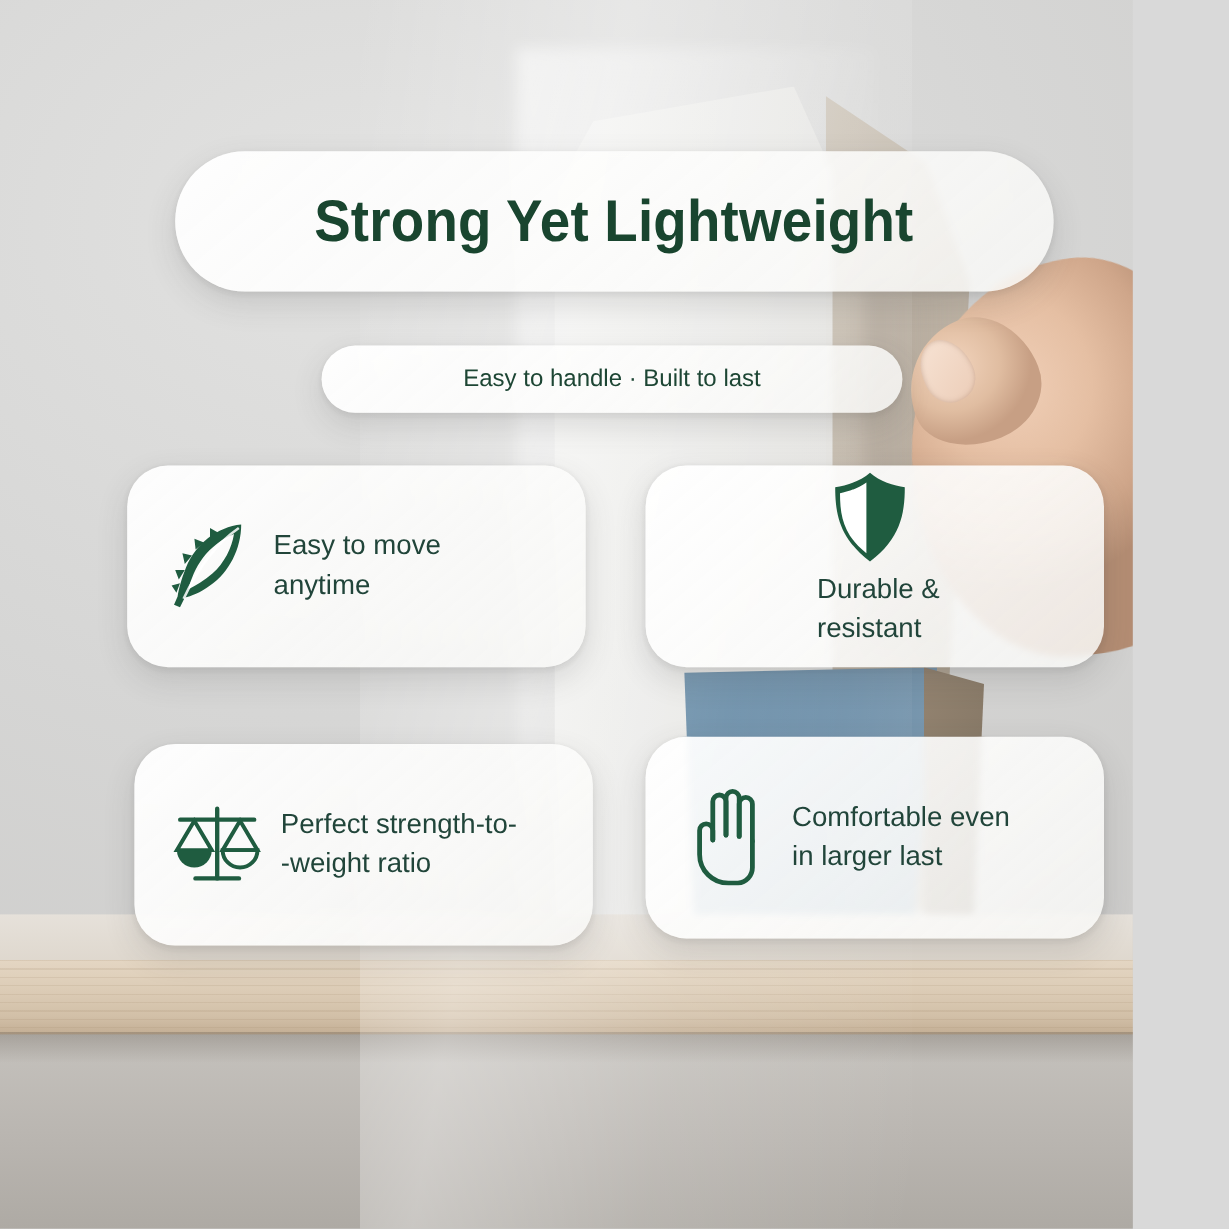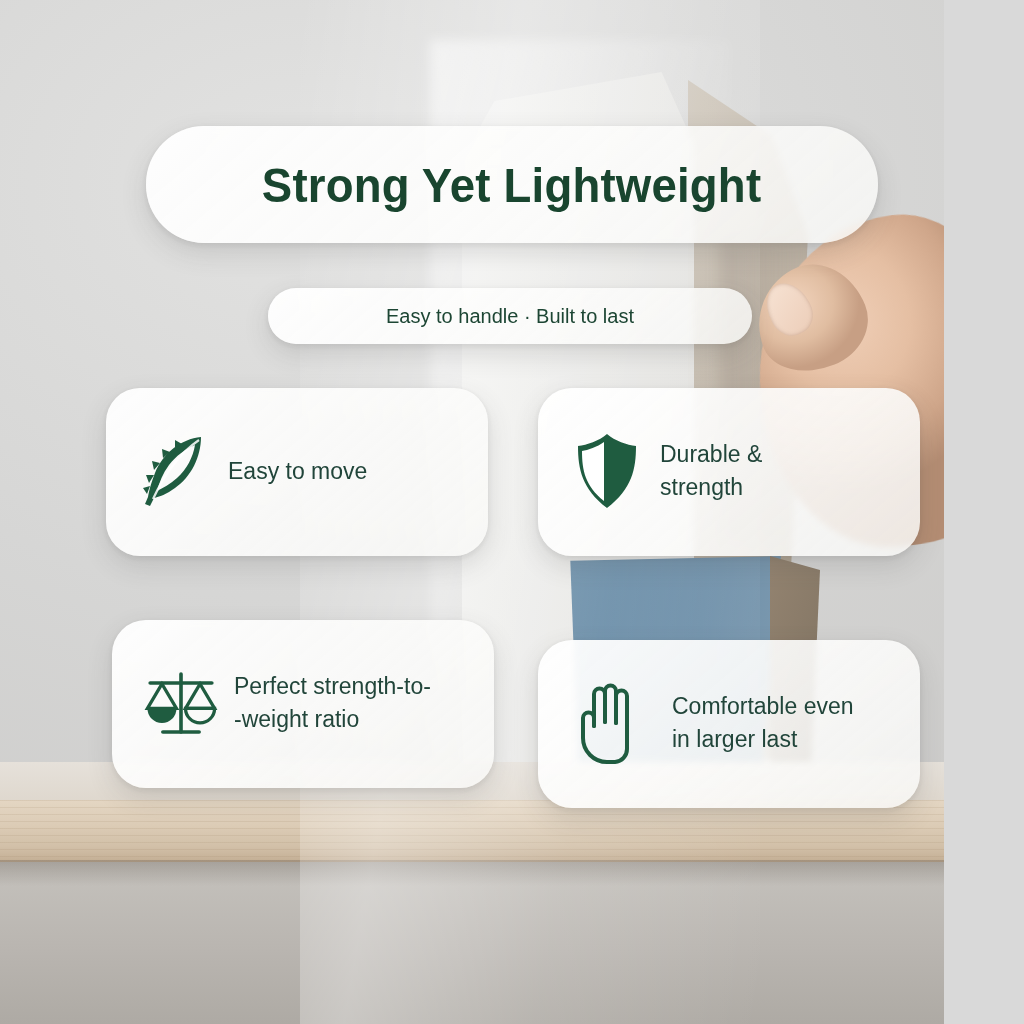--- a/index.html
+++ b/index.html
@@ -130,23 +130,23 @@
     left:268px;top:288px;width:484px;height:56px;border-radius:28px;
     display:flex;align-items:center;justify-content:center;
   }
   .sub-text{font-size:20px;color:#1d4634;font-weight:400;white-space:nowrap;}
 
   .card{
     width:382px;height:168px;border-radius:34px;
     display:flex;align-items:center;padding:0 24px 2px 30px;box-sizing:border-box;
   }
   .c1{left:106px;top:388px;}
-  .c2{left:538px;top:388px;}
+  .c2{left:538px;top:388px;flex-direction:column;}
   .c3{left:112px;top:620px;}
-  .c4{left:538px;top:640px;gap:12px;}
+  .c4{left:538px;top:614px;}
 
   .card-icon{
     width:78px;min-width:78px;height:86px;
     display:flex;align-items:center;justify-content:center;margin-right:14px;
   }
   .card-label{
     font-size:23px;line-height:1.42;color:#21453a;font-weight:400;
   }
 
   .footer-bar{
@@ -207,34 +207,35 @@
                  C20 66 28 63 36 57 C52 46 62 26 62 6 Z
                  M56 14 C54 26 48 38 38 47 C31 53 24 57 18 60
                  C20 52 24 42 30 34 C37 25 46 18 56 14 Z" fill="#1f5c40"></path>
         <path d="M60 9 C44 20 28 38 14 68" stroke="#ffffff" stroke-width="2.2" fill="none" opacity=".85"></path>
         <path d="M43 13 L36 9 L36 17 Z M31 21 L23 18 L24 27 Z M21 32 L13 30 L15 39 Z
                  M15 44 L7 44 L10 52 Z M11 55 L4 57 L8 63 Z" fill="#1f5c40"></path>
       </svg>
     </div>
     <div class="card-label">
       <div>Easy to move</div>
+      <div>anytime</div>
     </div>
   </div>
 
   <div class="glass card c2">
     <div class="card-icon">
       <svg width="68" height="80" viewBox="0 0 68 80" aria-hidden="true">
         <path d="M34 3 C26 10 14 14 5 15 C5 38 9 58 34 77 C59 58 63 38 63 15
                  C54 14 42 10 34 3 Z" fill="#1f5c40"></path>
         <path d="M31 11 C24 16 15 19 9 20 C9 39 12 55 31 70 Z" fill="#ffffff"></path>
       </svg>
     </div>
     <div class="card-label">
       <div>Durable &amp;</div>
-      <div>strength</div>
+      <div>resistant</div>
     </div>
   </div>
 
   <div class="glass card c3">
     <div class="card-icon">
       <svg width="86" height="80" viewBox="0 0 86 80" aria-hidden="true">
         <g stroke="#1f5c40" stroke-width="4" fill="none" stroke-linecap="round">
           <line x1="43" y1="8" x2="43" y2="72"></line>
           <line x1="9" y1="18" x2="77" y2="18"></line>
           <line x1="23" y1="72" x2="63" y2="72"></line>

